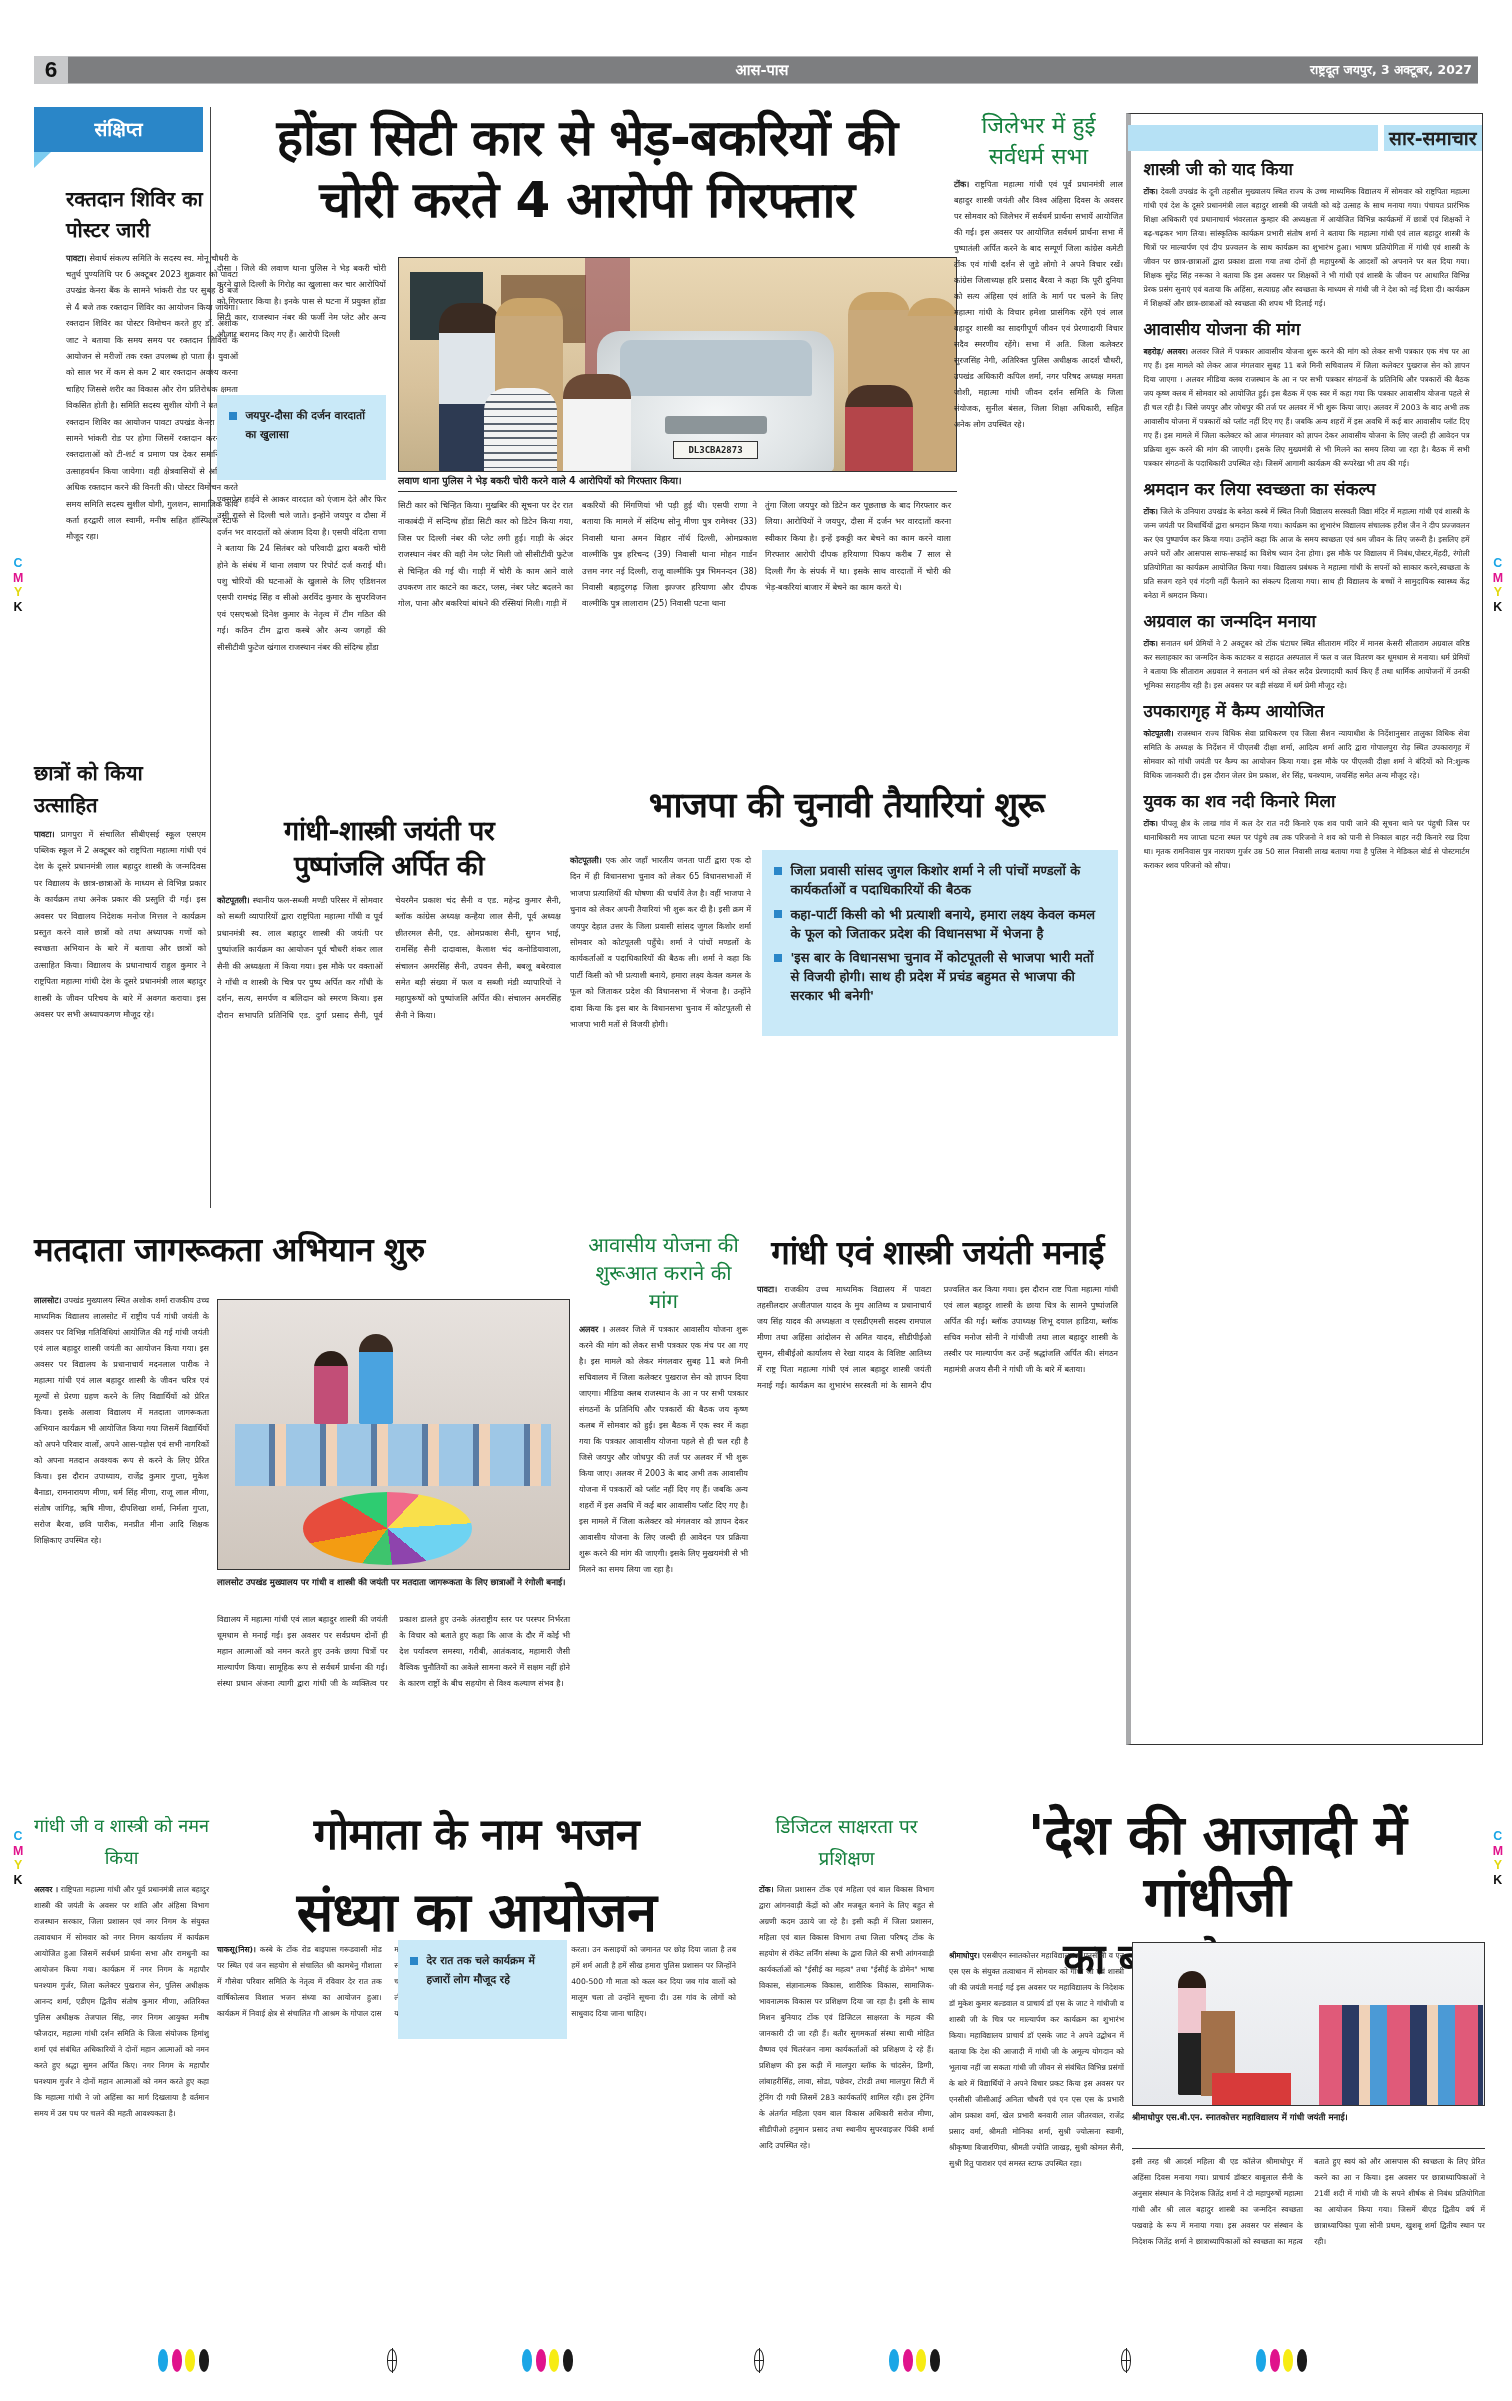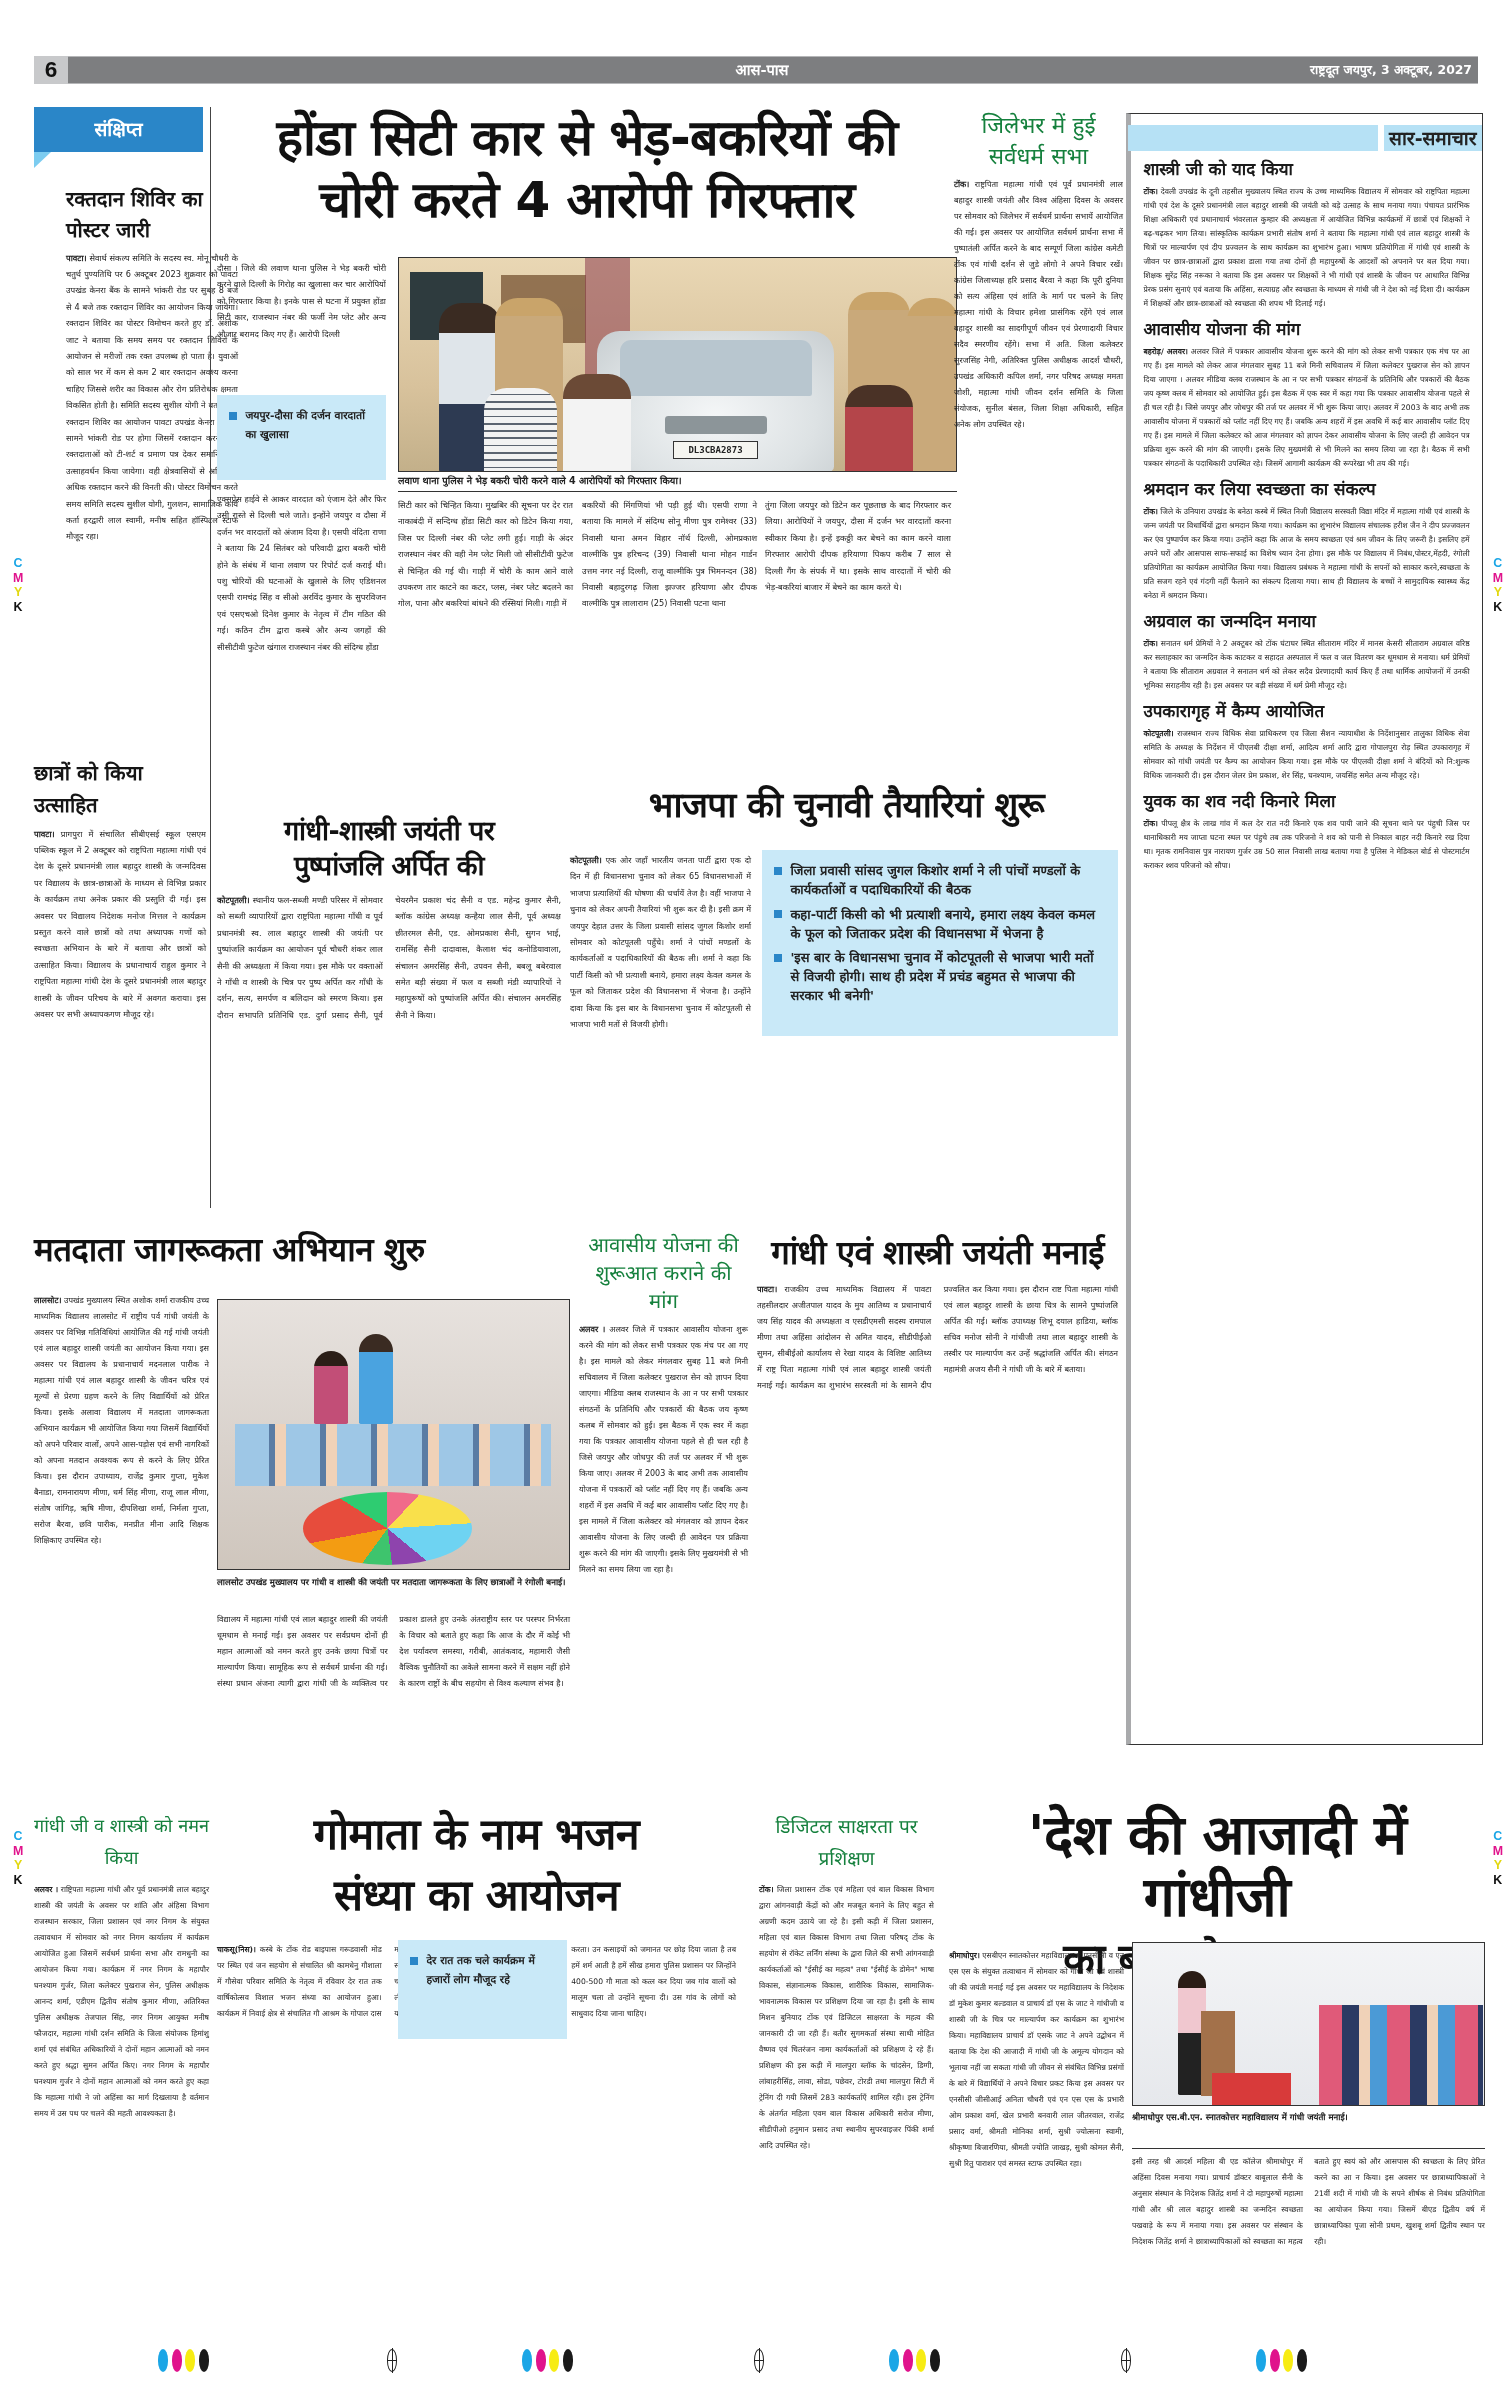--- a/index.html
+++ b/index.html
@@ -217,21 +217,21 @@
   </div>
 </div>
 
 <div class="abs" style="left:34px; top:1810px; width:175px;">
   <div class="hl-light" style="font-size:18px; line-height:32px;">गांधी जी व शास्त्री को नमन किया</div>
   <div class="body-text" style="margin-top:8px; font-size:7.6px; line-height:16px;"><b>अलवर ।</b> <span>राष्ट्रिपता महात्मा गांधी और पूर्व प्रधानमंत्री लाल बहादुर शास्त्री की जयंती के अवसर पर शांति और अंहिसा विभाग राजस्थान सरकार, जिला प्रशासन एवं नगर निगम के संयुक्त तत्वावधान में सोमवार को नगर निगम कार्यालय में कार्यक्रम आयोजित हुआ जिसमें सर्वधर्म प्रार्थना सभा और रामधुनी का आयोजन किया गया। कार्यक्रम में नगर निगम के महापौर घनश्याम गुर्जर, जिला कलेक्टर पुखराज सेन, पुलिस अधीक्षक आनन्द शर्मा, एडीएम द्वितीय संतोष कुमार मीणा, अतिरिक्त पुलिस अधीक्षक तेजपाल सिंह, नगर निगम आयुक्त मनीष फौजदार, महात्मा गांधी दर्शन समिति के जिला संयोजक हिमांशु शर्मा एवं संबंधित अधिकारियों ने दोनों महान आत्माओं को नमन करते हुए श्रद्धा सुमन अर्पित किए। नगर निगम के महापौर घनश्याम गुर्जर ने दोनों महान आत्माओं को नमन करते हुए कहा कि महात्मा गांधी ने जो अहिंसा का मार्ग दिखलाया है वर्तमान समय में उस पथ पर चलने की महती आवश्यकता है।</span></div>
 </div>
 
 <div class="abs" style="left:217px; top:1804px; width:519px;">
   <div class="hl-big" style="font-size:43px; line-height:61px;">गोमाता के नाम भजन</div>
-  <div class="hl-big" style="font-size:43px; line-height:61px;">संध्या का आयोजन</div>
+  <div class="hl-big" style="font-size:54px; line-height:61px;margin-top:17px;">संध्या का आयोजन</div>
 </div>
 <div class="abs body-text" style="left:217px; top:1942px; width:519px; column-count:3; column-gap:12.4px; font-size:7.6px; line-height:16px;"><b>चाकसू(निस)।</b> <span>कस्बे के टोंक रोड बाइपास गरूडवासी मोड पर स्थित एवं जन सहयोग से संचालित श्री कामधेनु गौशाला में गौसेवा परिवार समिति के नेतृत्व में रविवार देर रात तक वार्षिकोत्सव विशाल भजन संध्या का आयोजन हुआ। कार्यक्रम में निवाई क्षेत्र से संचालित गौ आश्रम के गोपाल दास महाराज व गौसेवा परिवार के संत राम रामस्नेही ने नाम एवं सामूहिक गोदान का आयोजन किया। उन्होंने कहा कि रात को चार-पांच लोगों की गाड़ी देखी तो उन्होंने उनकी गाड़ी पकड़ ली तीन लोग गाड़ी लेकर भाग गए उससे भी बड़ी दुखी बात यह है कि वहां की विधानसभा का एमएलए भी सुनवाई नहीं करता। उन कसाइयों को जमानत पर छोड़ दिया जाता है तब हमें शर्म आती है हमें सीख हमारा पुलिस प्रशासन पर जिन्होंने 400-500 गौ माता को कत्ल कर दिया जब गांव वालों को मालूम चला तो उन्होंने सूचना दी। उस गांव के लोगों को साधुवाद दिया जाना चाहिए।</span></div>
 <div class="abs highlight-box" style="left:398px; top:1940px; width:169px; height:99px;">
   <div class="hb-item" style="font-size:10.7px;">
       <span class="hb-bullet"></span>
       <span>देर रात तक चले कार्यक्रम में हजारों लोग मौजूद रहे</span>
     </div>
 </div>
 
 <div class="abs" style="left:759px; top:1810px; width:175px;">

